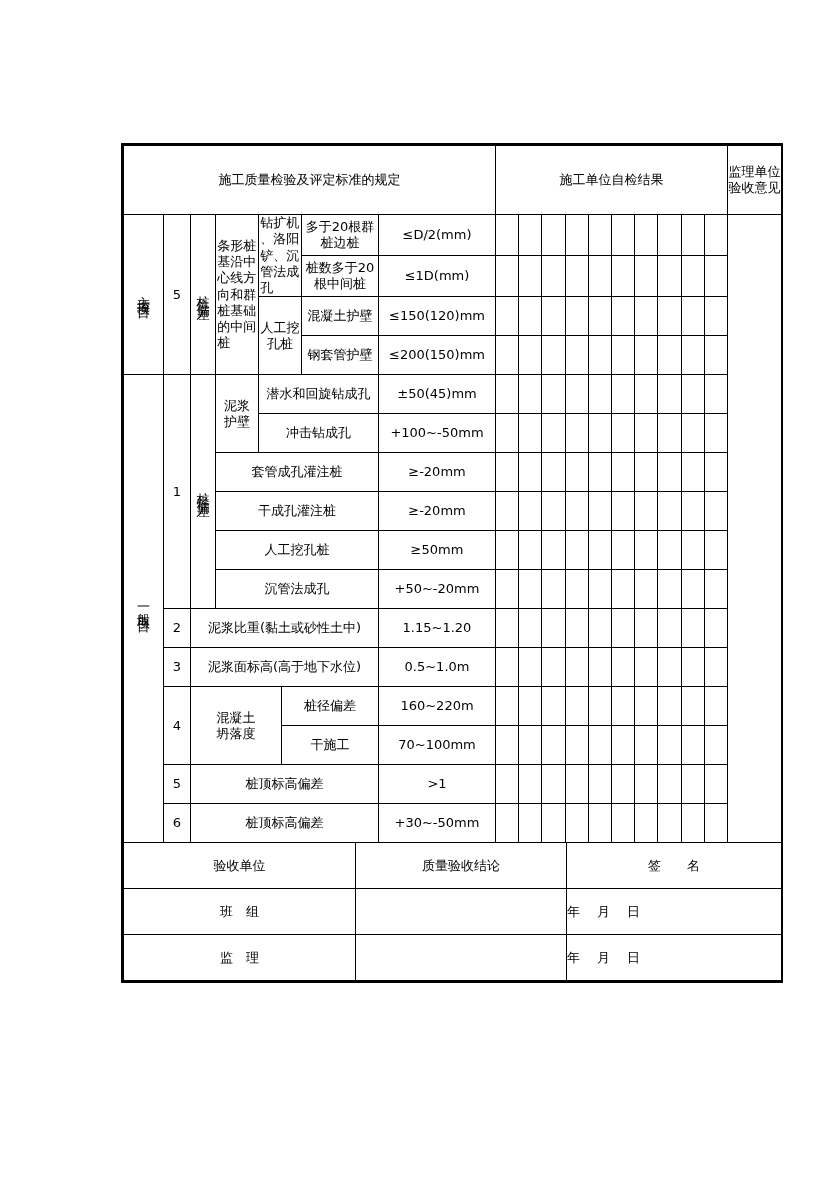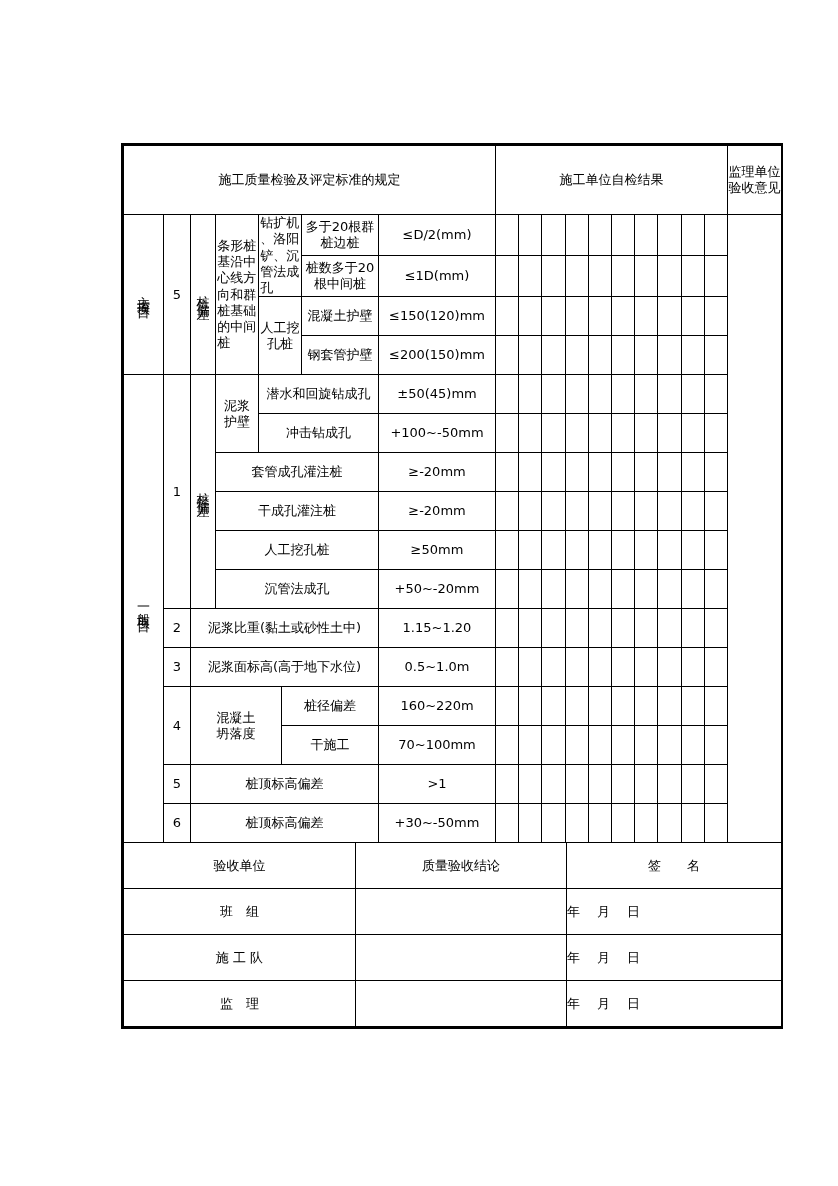--- a/index.html
+++ b/index.html
@@ -314,25 +314,20 @@
         <td>验收单位</td>
         <td>质量验收结论</td>
         <td>签　　名</td>
       </tr>
       <tr>
         <td>班　组</td>
         <td></td>
         <td class="datecell">年　月　日</td>
       </tr>
       <tr>
-        <td>施 工 队</td>
-        <td></td>
-        <td class="datecell">年　月　日</td>
-      </tr>
-      <tr>
         <td>监　理</td>
         <td></td>
         <td class="datecell">年　月　日</td>
       </tr>
     </tbody>
       </table>
 
   </div>
 </div>
 

